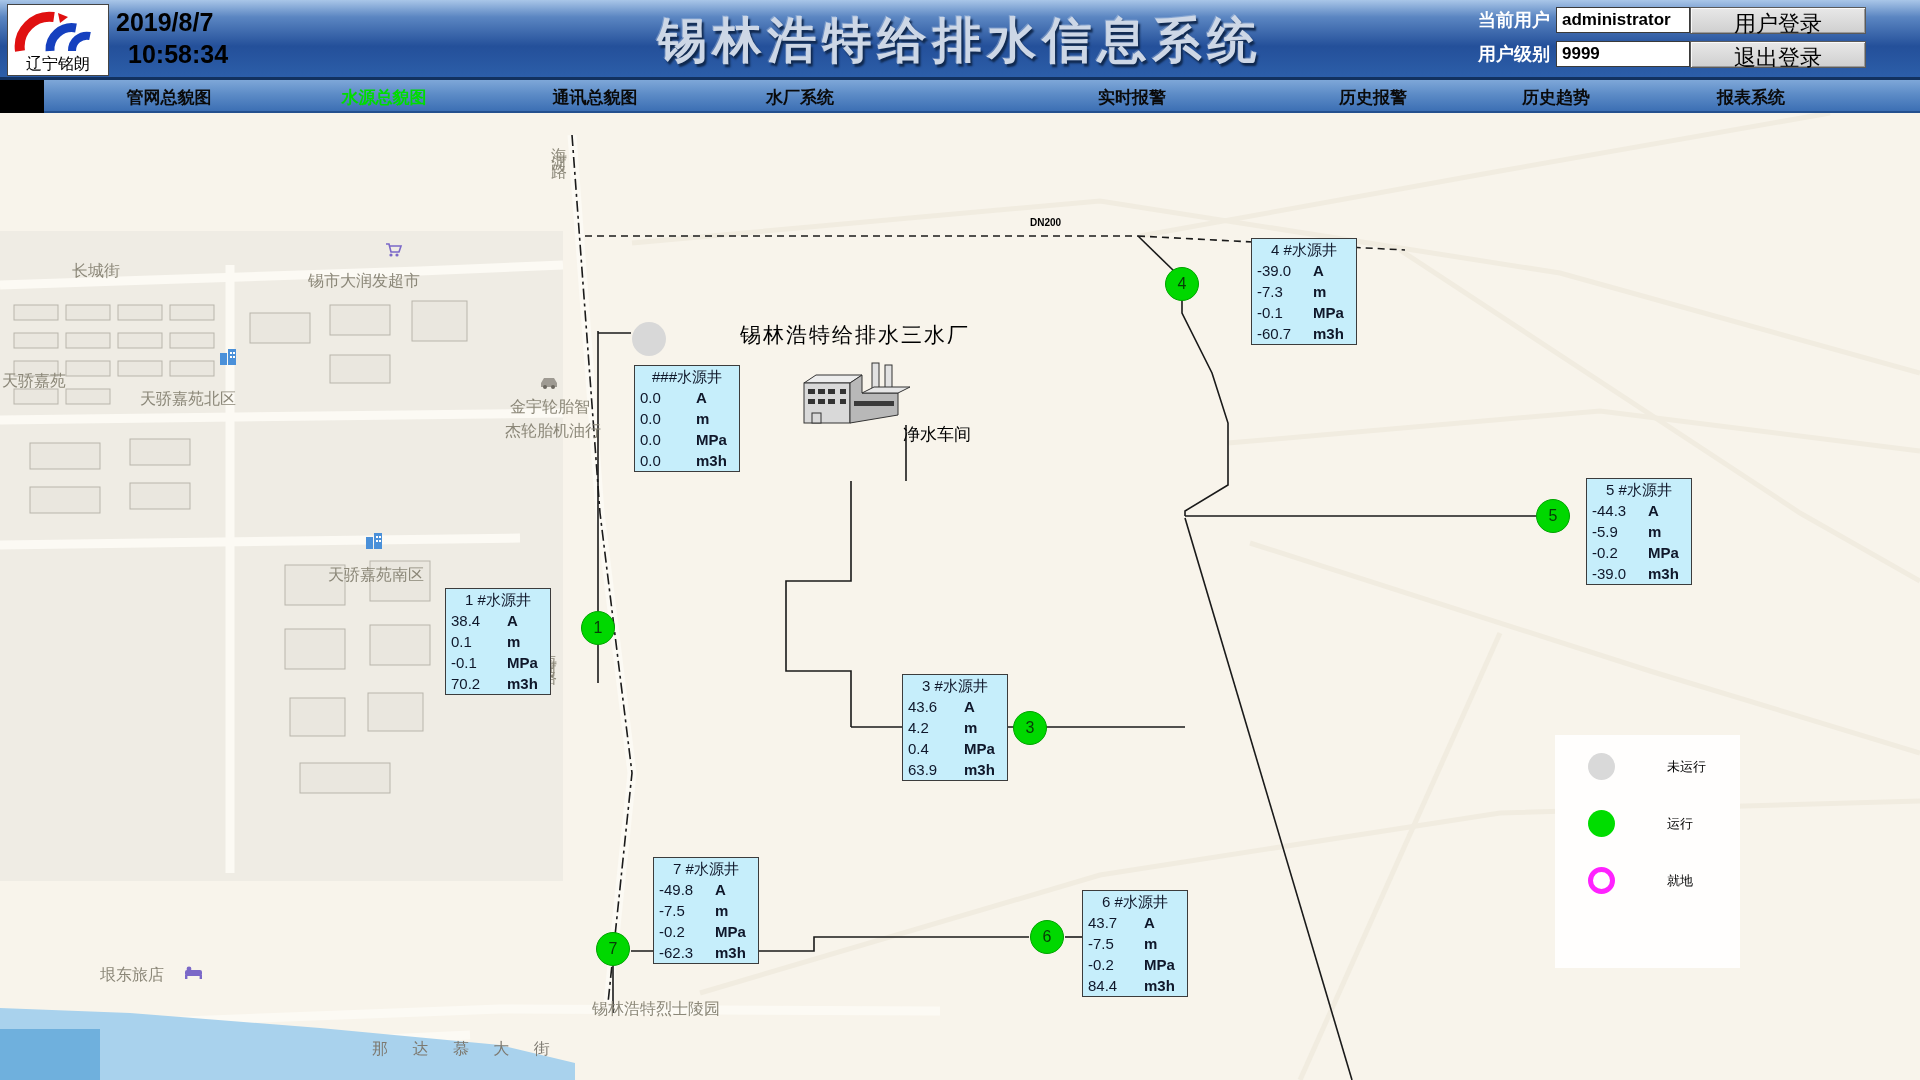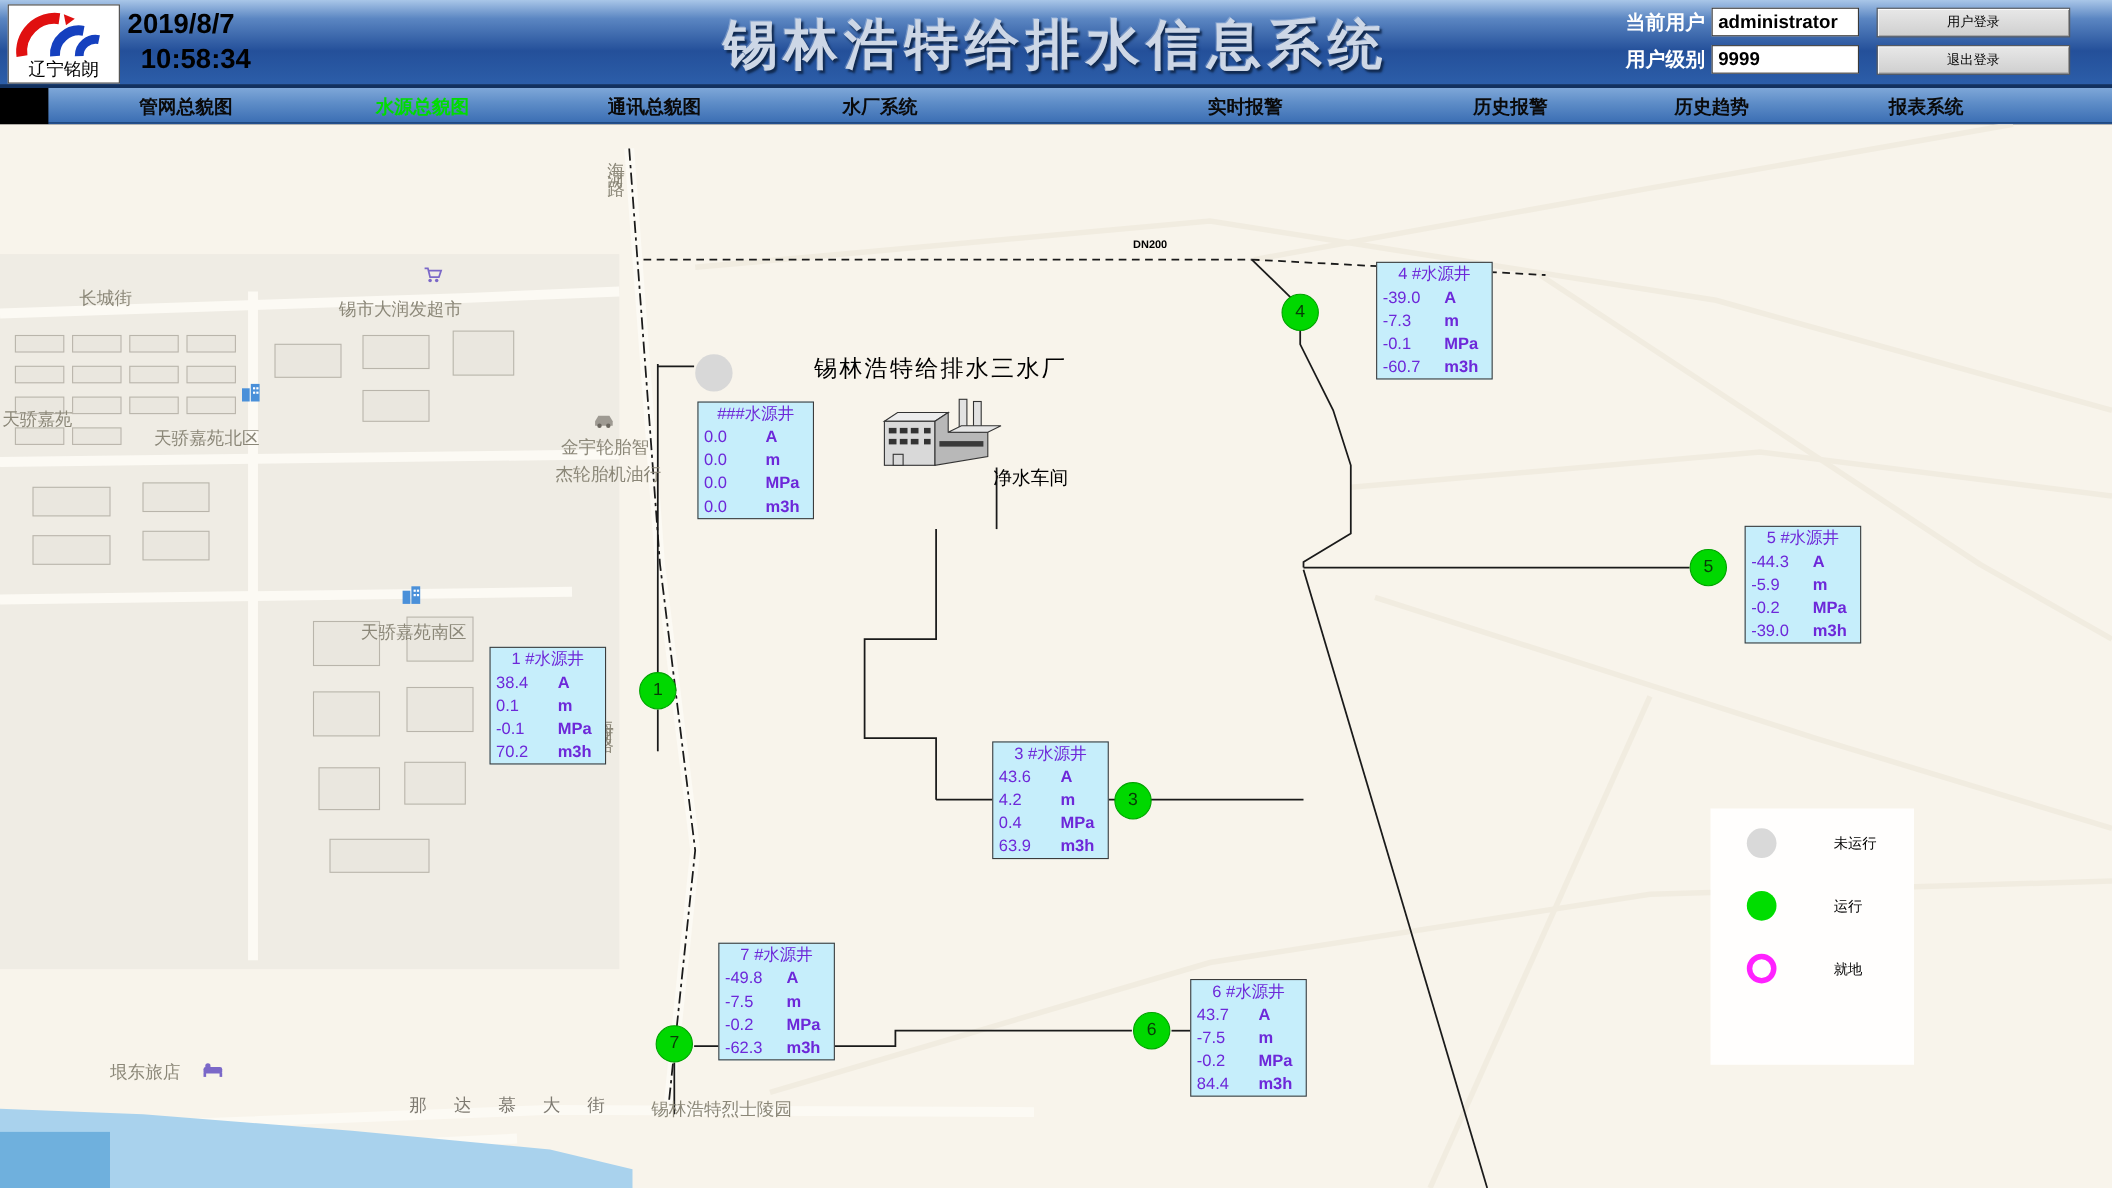--- a/index.html
+++ b/index.html
@@ -17,23 +17,23 @@
   .datetime{position:absolute;left:116px;top:6px;color:#000;font-weight:bold;font-size:25px;line-height:32px;}
   .datetime .time{padding-left:12px;}
   .app-title{position:absolute;left:640px;top:8px;width:640px;text-align:center;
     font-size:49px;font-weight:bold;letter-spacing:6px;color:#cdd7e6;
     text-shadow:2px 3px 2px #10294f, -1px -1px 0 rgba(255,255,255,.25);}
   .user-area{position:absolute;right:30px;top:6px;width:420px;}
   .user-row{display:flex;align-items:center;height:28px;margin-bottom:6px;}
   .user-label{color:#fff;font-weight:bold;font-size:18px;width:80px;text-align:right;margin-right:6px;}
   .user-input{width:134px;height:26px;border:1px solid #3a3a3a;background:#fff;color:#000;
     font-weight:bold;font-size:17px;font-family:"Liberation Sans",sans-serif;padding:0 5px;box-sizing:border-box;}
-  .hdr-btn{width:176px;height:27px;margin-left:16px;background:linear-gradient(180deg,#e8e8e8,#cfcfcf);
+  .hdr-btn{width:176px;height:27px;background:linear-gradient(180deg,#e8e8e8,#cfcfcf);
     border:1px solid #5a5a5a;box-shadow:inset 1px 1px 0 #fafafa, inset -1px -1px 0 #9a9a9a;
-    font-size:12px;color:#000;font-family:"Liberation Sans",sans-serif;cursor:pointer;}
+    font-size:22px;color:#000;font-family:"Liberation Sans",sans-serif;cursor:pointer;}
 
   
   .navbar{position:absolute;left:0;top:80px;width:1920px;height:33px;
     background:linear-gradient(180deg,#7ea7d8 0%,#5d8cc7 45%,#3c6fb4 100%);
     border-bottom:2px solid #24508e;box-sizing:border-box;margin-left:44px;}
   .nav-item{position:absolute;top:6px;transform:translateX(-50%);font-size:17px;font-weight:bold;
     color:#0a0a0a;cursor:pointer;white-space:nowrap;}
   .nav-item.active{color:#00dd00;}
 
   
@@ -42,21 +42,21 @@
   .map-label{position:absolute;color:#8b8778;font-size:16px;white-space:nowrap;}
   .map-label.vert{writing-mode:vertical-rl;letter-spacing:8px;}
   .map-label.spread{letter-spacing:10px;}
   .dn-label{position:absolute;color:#000;font-size:10px;font-weight:bold;}
   .plant-title{position:absolute;left:700px;top:208px;width:310px;text-align:center;
     color:#000;font-size:21px;letter-spacing:2px;}
   .room-label{position:absolute;left:903px;top:310px;color:#000;font-size:17px;}
 
   
   .well-box{position:absolute;width:106px;height:107px;background:#c6eefb;border:1px solid #3c3c3c;
-    box-sizing:border-box;color:#6d28d9;}
+    box-sizing:border-box;color:#0f172a;}
   .wb-title{text-align:center;font-size:15px;line-height:21px;height:21px;white-space:nowrap;}
   .wb-row{display:grid;grid-template-columns:52px 1fr;font-size:15px;line-height:21px;padding-left:5px;}
   .wb-unit{font-weight:bold;padding-left:4px;}
 
   
   .well-circle{position:absolute;width:34px;height:34px;border-radius:50%;display:flex;
     align-items:center;justify-content:center;font-size:16px;color:#073b07;cursor:pointer;}
   .well-circle.run{background:#00d800;border:1px solid #00a300;box-sizing:border-box;}
   .well-circle.idle{background:#d8d8d8;}
 
@@ -249,21 +249,21 @@
     <div class="map-label" style="left:72px;top:148px">长城街</div>
     <div class="map-label" style="left:308px;top:158px">锡市大润发超市</div>
     <div class="map-label" style="left:2px;top:258px">天骄嘉苑</div>
     <div class="map-label" style="left:140px;top:276px">天骄嘉苑北区</div>
     <div class="map-label" style="left:510px;top:284px">金宇轮胎智</div>
     <div class="map-label" style="left:505px;top:308px">杰轮胎机油行</div>
     <div class="map-label" style="left:328px;top:452px">天骄嘉苑南区</div>
     <div class="map-label vert" style="left:548px;top:22px">海河路</div>
     <div class="map-label vert" style="left:538px;top:528px">海河路</div>
     <div class="map-label" style="left:100px;top:852px">垠东旅店</div>
-    <div class="map-label spread" style="left:372px;top:882px;color:#7d7970">那 达 慕 大 街</div>
+    <div class="map-label spread" style="left:372px;top:926px;color:#7d7970">那 达 慕 大 街</div>
     <div class="map-label" style="left:592px;top:886px">锡林浩特烈士陵园</div>
     <div class="dn-label" style="left:1030px;top:104px">DN200</div>
 
     <div class="plant-title">锡林浩特给排水三水厂</div>
     <div class="room-label">净水车间</div>
 
     <div class="well-circle idle" style="left:632px;top:209px">
         <span></span>
       </div>
     <div class="well-circle run" style="left:581px;top:498px">

